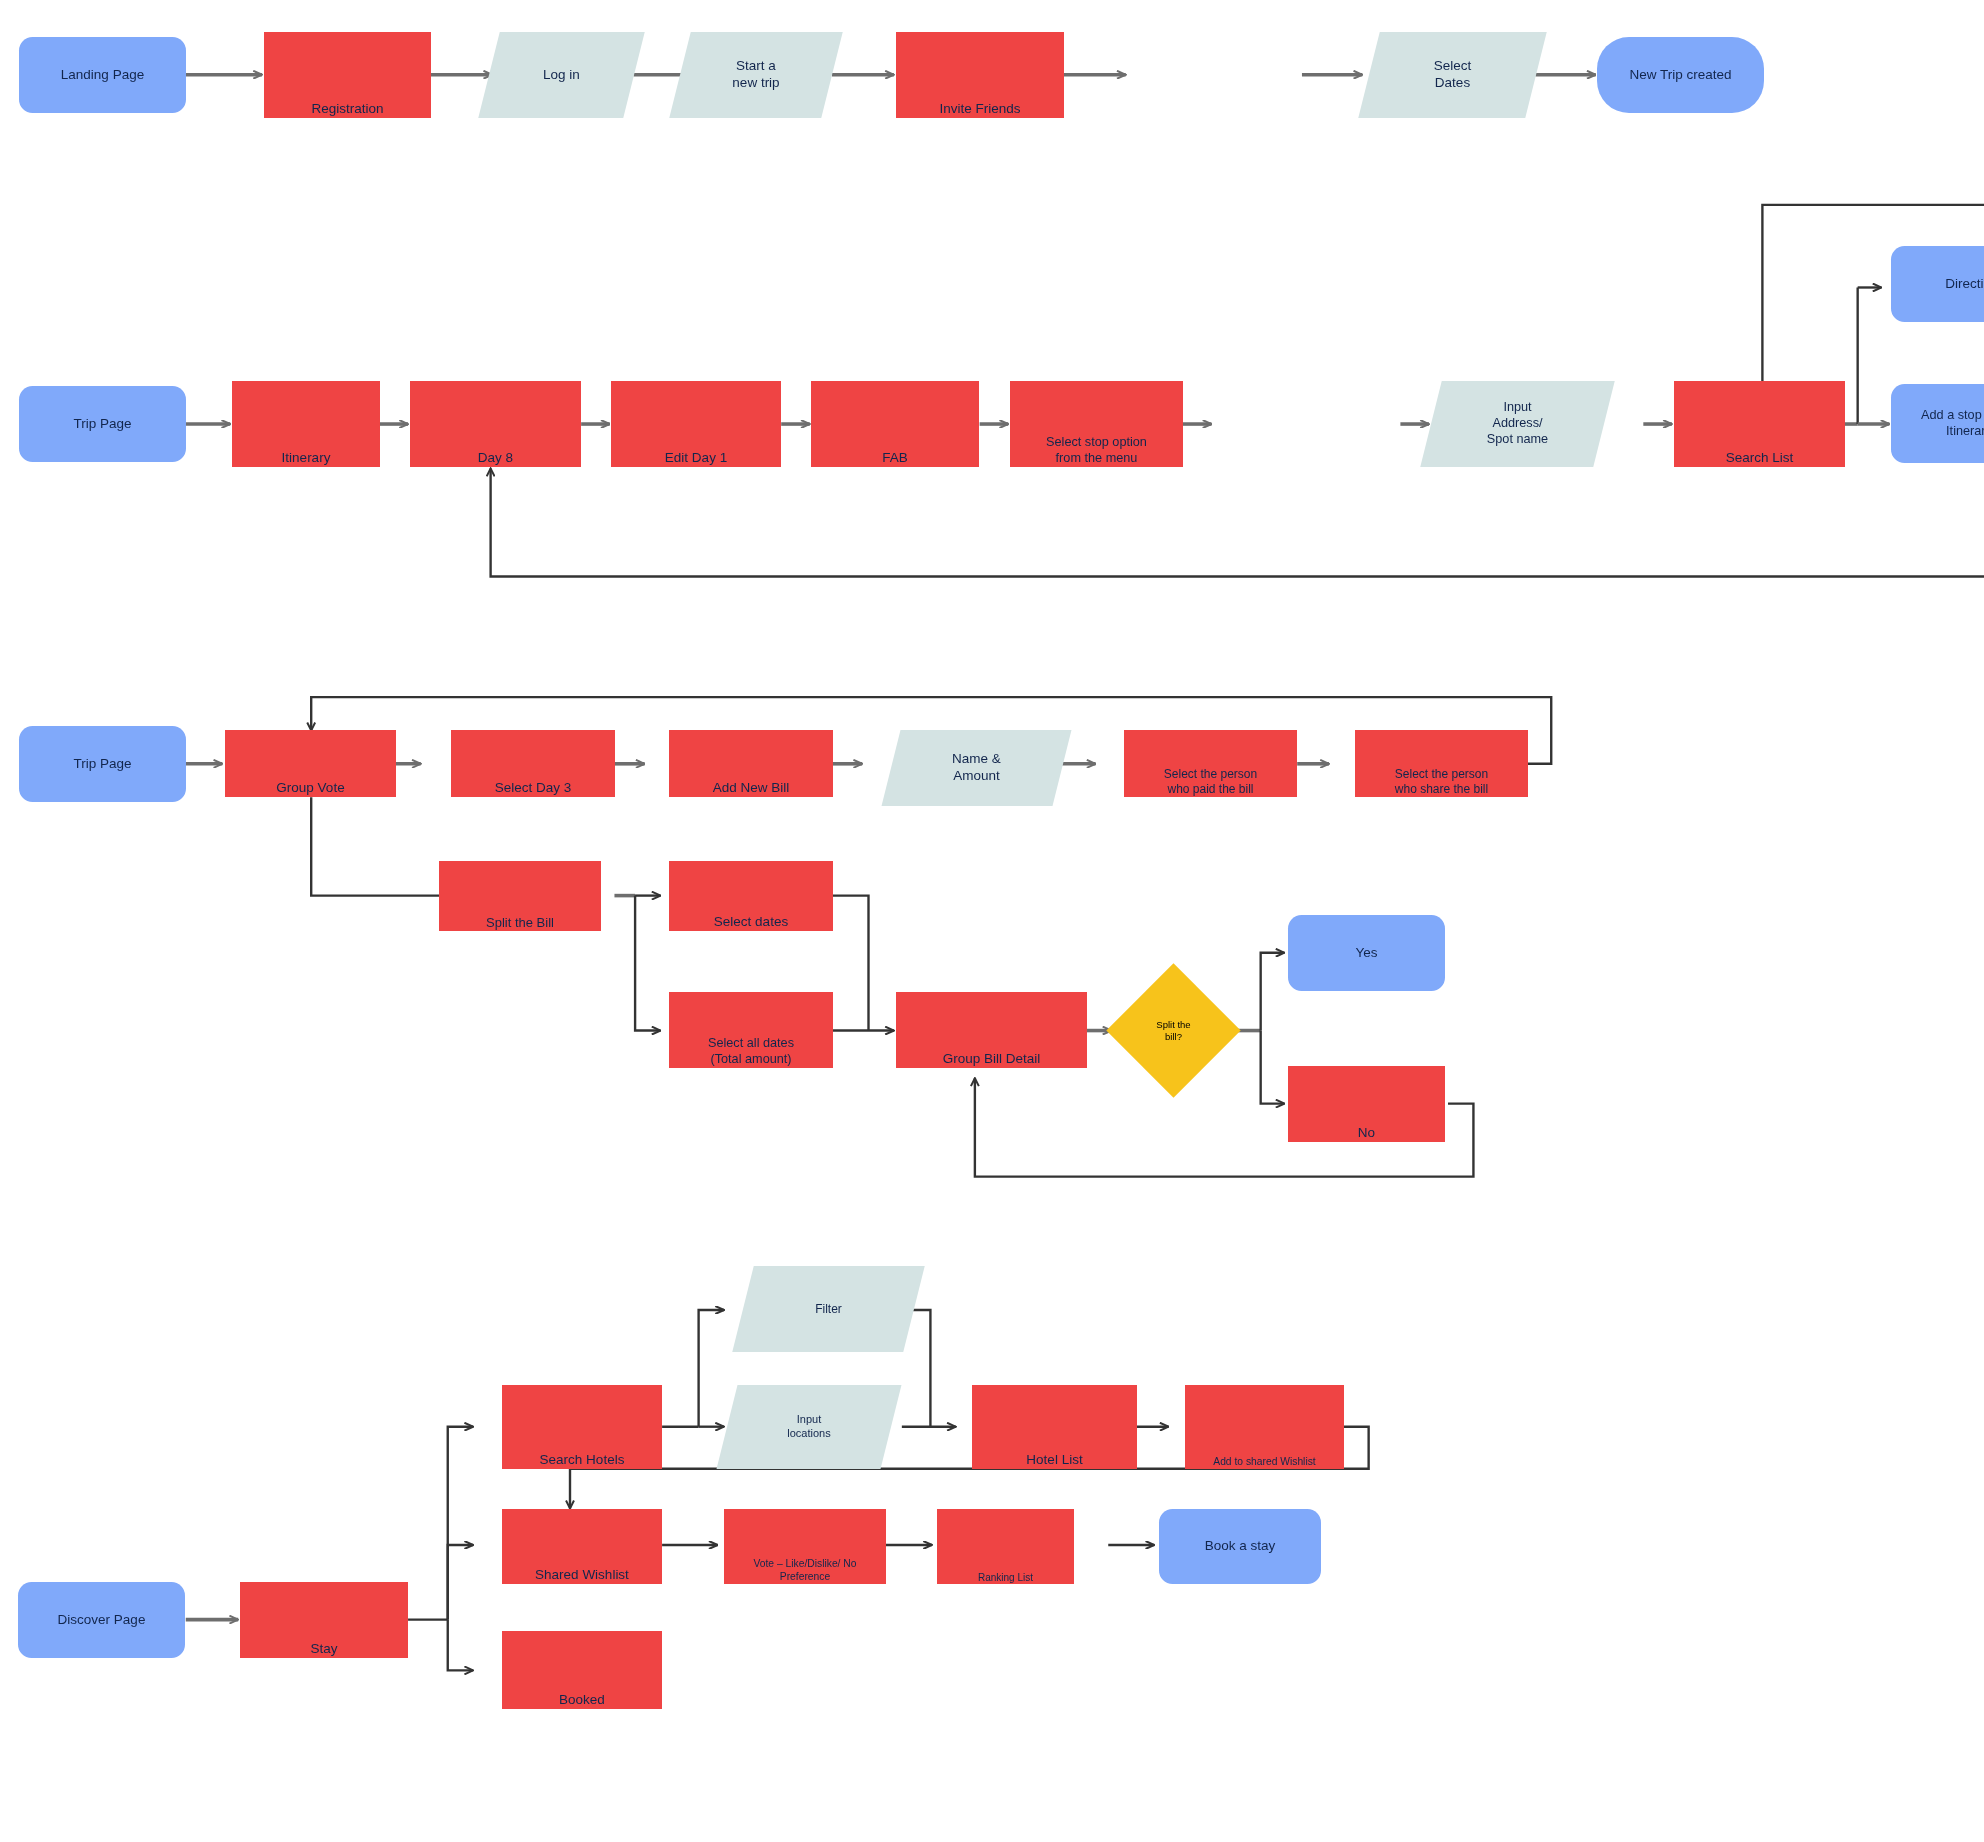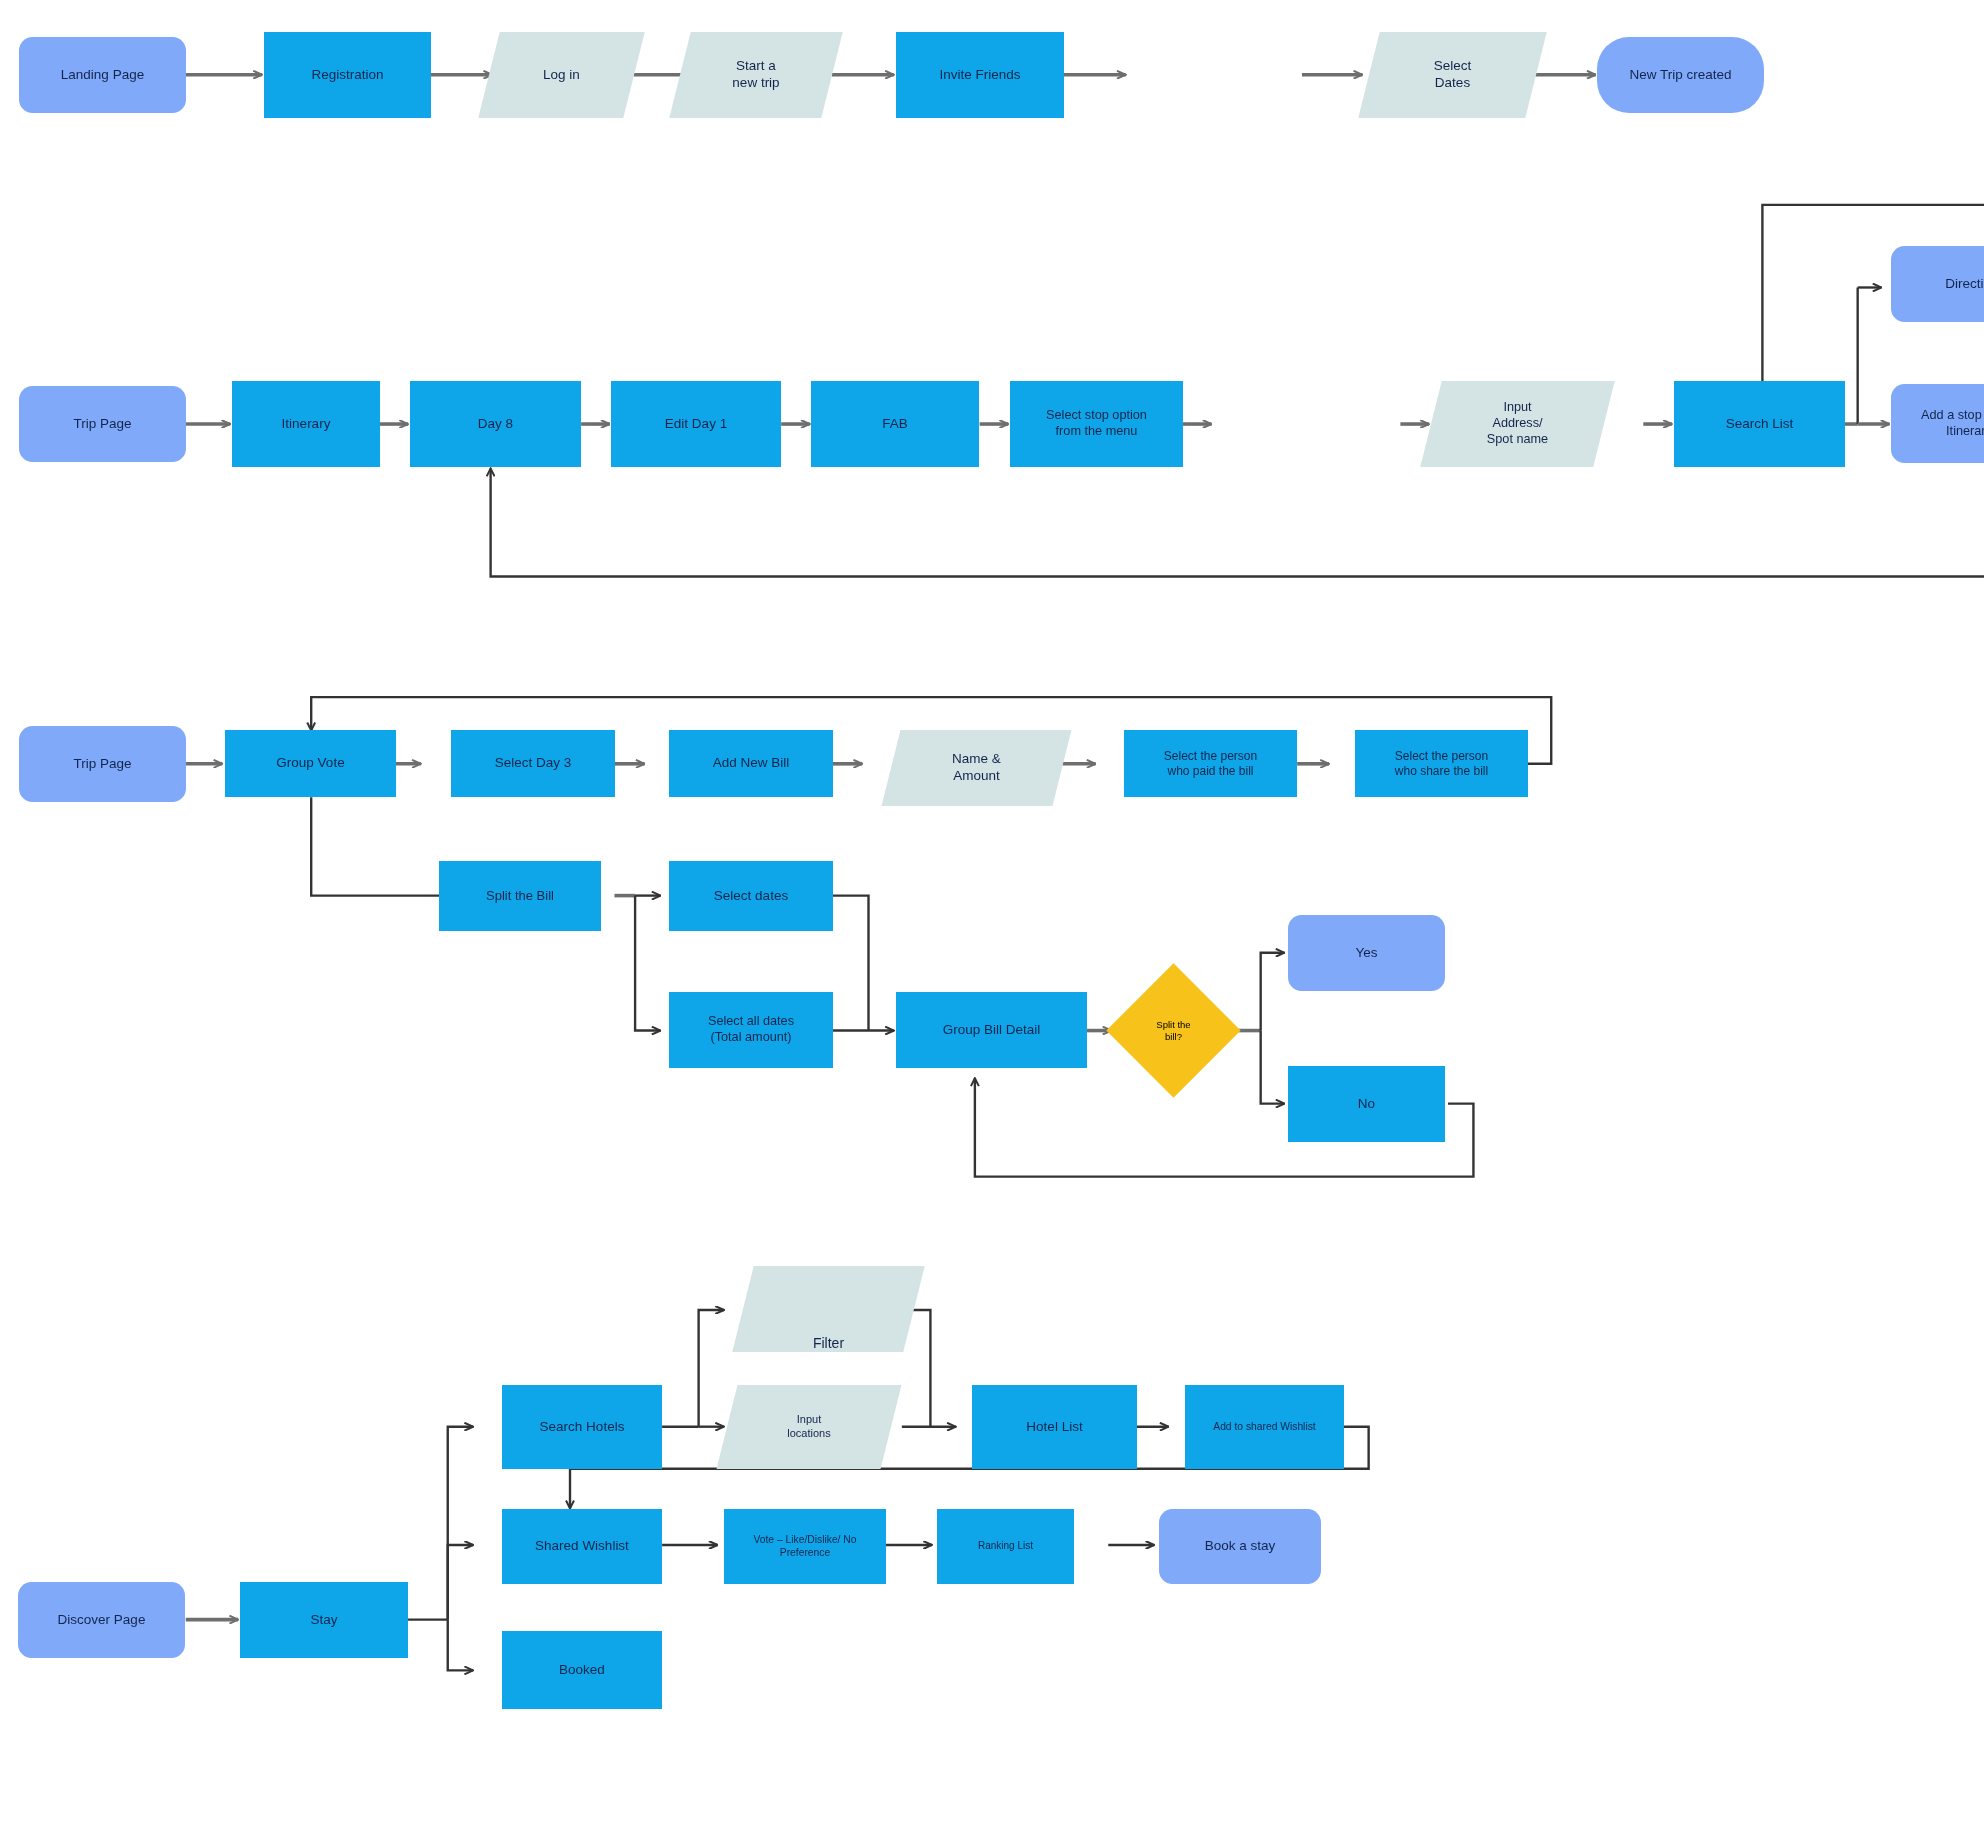--- a/index.html
+++ b/index.html
@@ -1,21 +1,21 @@
 <!DOCTYPE html>
 <html style="font-size:6.4px"><head>
 <meta charset="utf-8">
 <style>
   html,body{margin:0;padding:0;background:#ffffff;}
   body{font-family:"Liberation Sans",sans-serif;}
   #canvas{position:relative;width:2436px;height:1842px;background:#fff;overflow:hidden;}
   svg.wires{position:absolute;left:0;top:0;width:2436px;height:1842px;pointer-events:none;}
   .node{position:absolute;box-sizing:border-box;display:flex;align-items:center;justify-content:center;text-align:center;color:#12264d;line-height:1.25;}
   .node .lbl{display:block;width:100%;padding:0 4px;}
-  .proc{background:#0ea5e9;}
+  .proc{background:#ef4444;align-items:flex-end;}
   .term{background:#80a9fa;border-radius:13.5px;}
   .io{background:#d4e3e3;}
   .io .shp{position:absolute;left:0;top:0;width:100%;height:100%;background:#d4e3e3;transform:skewX(-14deg);z-index:0;}
   .io .lbl{position:relative;z-index:1;}
   .io{background:transparent;}
   .dia{background:transparent;}
   .dia .shp{position:absolute;left:0;top:0;width:100%;height:100%;background:#f7c31b;transform:rotate(45deg);z-index:0;}
   .dia .lbl{position:relative;z-index:1;}
 </style>
 </head>
@@ -273,21 +273,21 @@
   </div>
 
   <div class="node proc" style="left:240px;top:1582px;width:168px;height:76px;font-size:13.5px;">
     <span class="lbl">Stay</span>
   </div>
 
   <div class="node proc" style="left:502px;top:1385px;width:160px;height:84px;font-size:13.5px;">
     <span class="lbl">Search Hotels</span>
   </div>
 
-  <div class="node io" style="left:743px;top:1266px;width:171px;height:86px;font-size:14px;align-items:flex-end;">
+  <div class="node io" style="left:743px;top:1266px;width:171px;height:86px;font-size:12px;">
     <span class="shp"></span>
     <span class="lbl">Filter</span>
   </div>
 
   <div class="node io" style="left:727px;top:1385px;width:164px;height:84px;font-size:11px;white-space:pre-line;">
     <span class="shp"></span>
     <span class="lbl">Input
 locations</span>
   </div>
 

